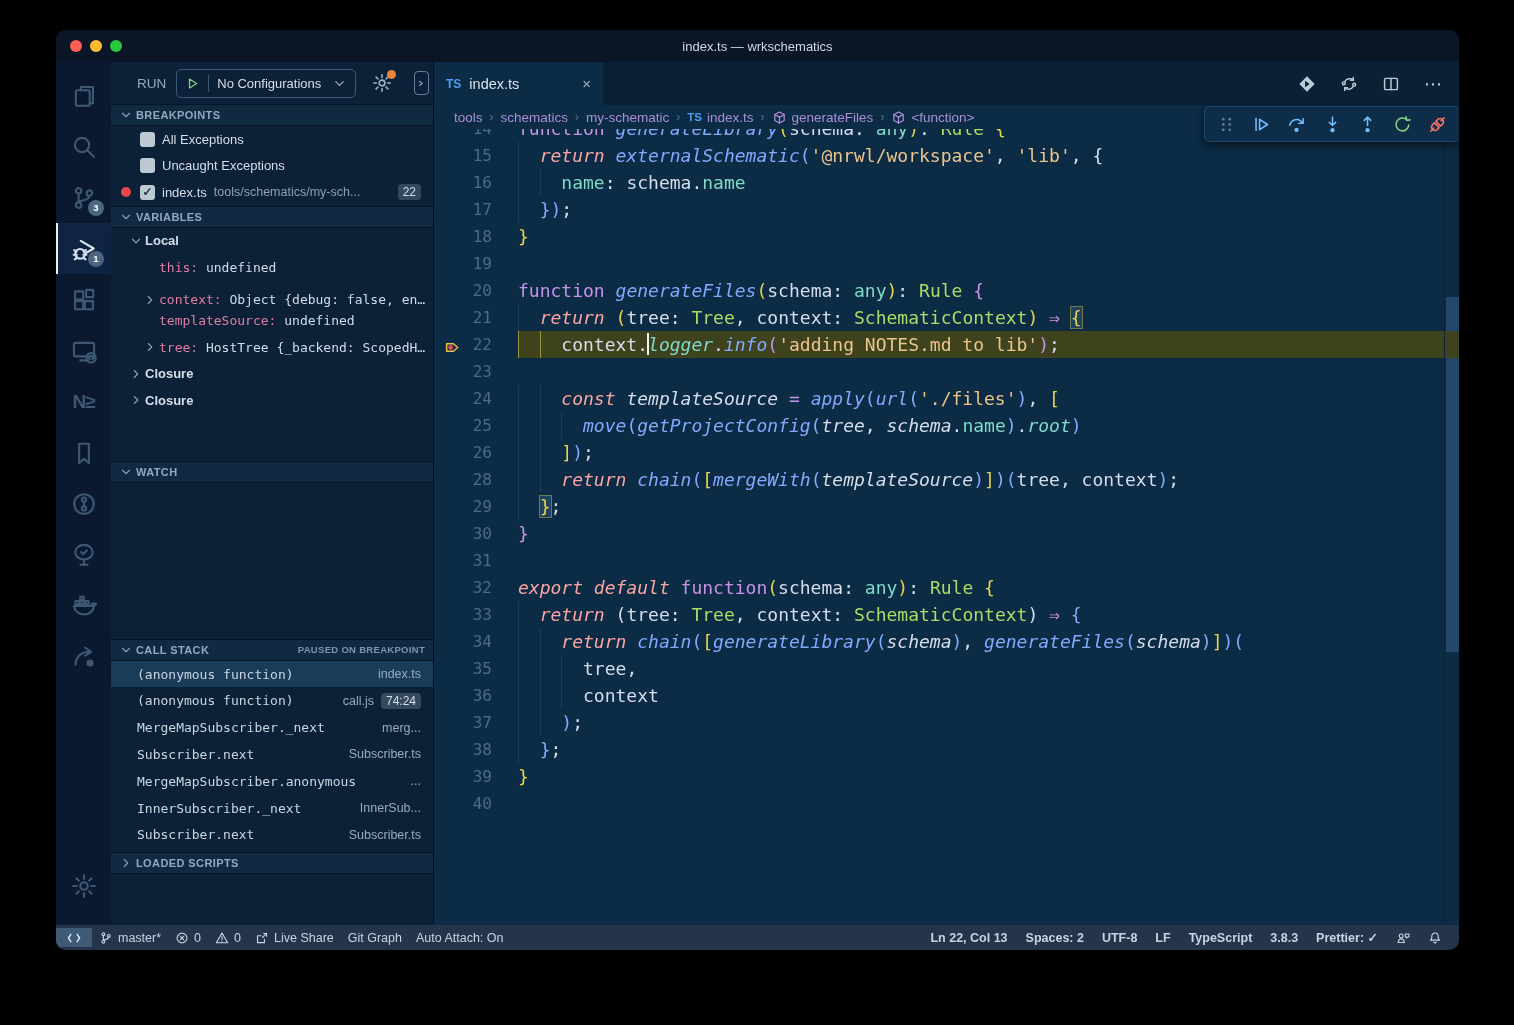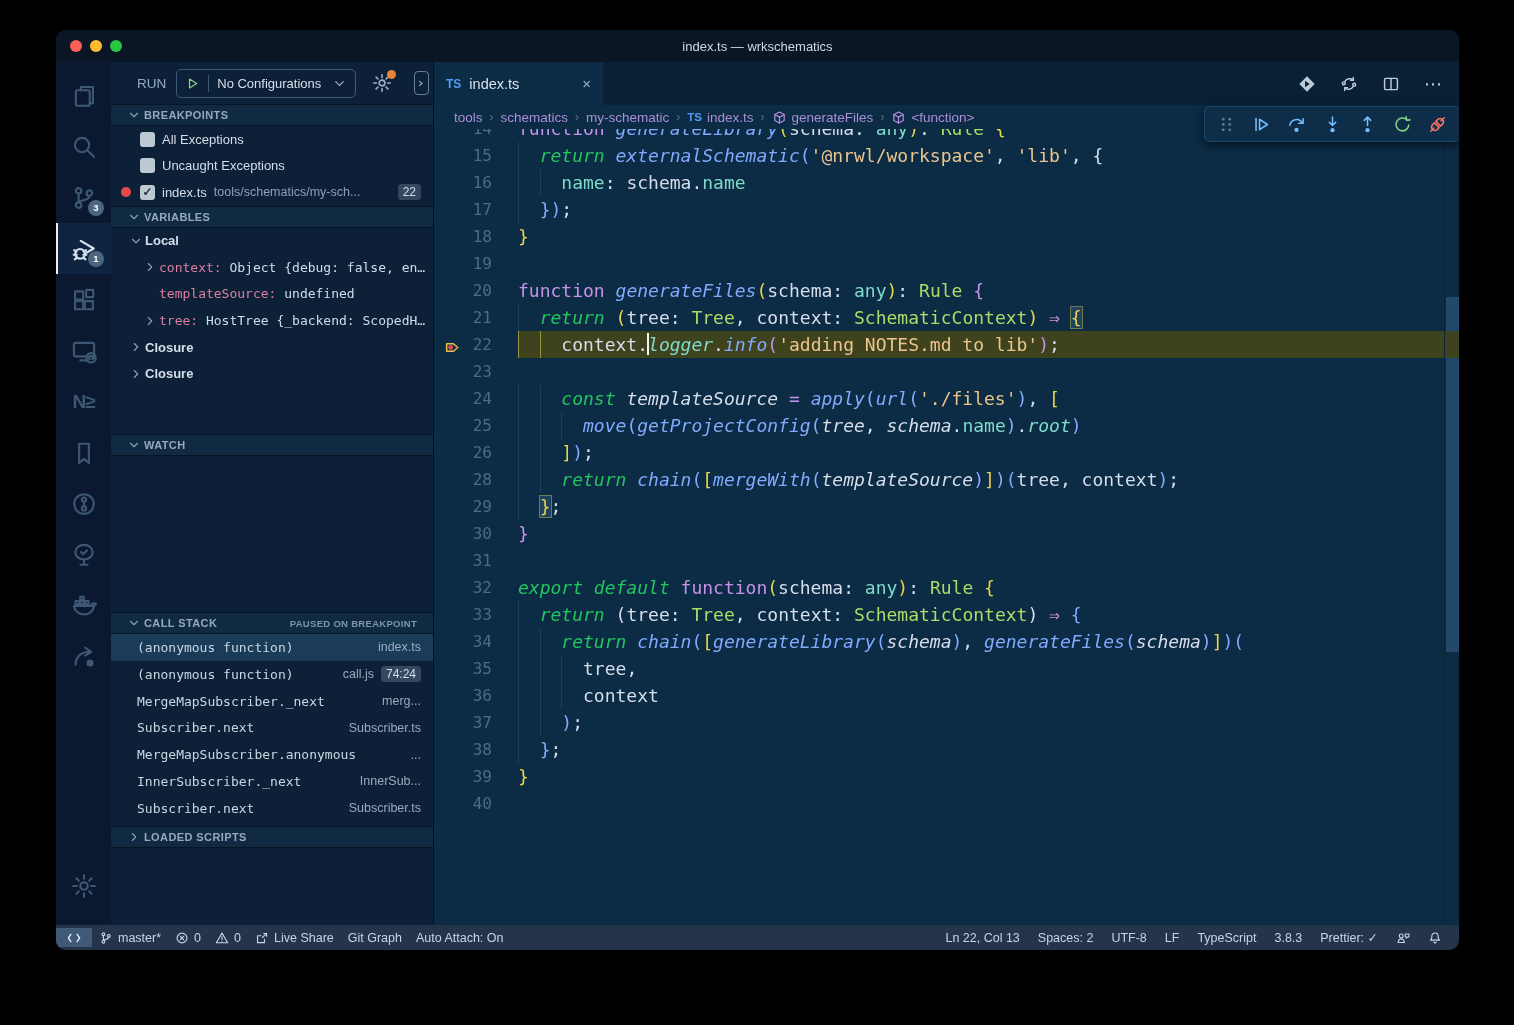--- a/index.html
+++ b/index.html
@@ -26,21 +26,21 @@
   .run-label{color:#93abc1;font-size:13.5px;}
   .config-box{height:27px;flex:0 0 162px;border:1px solid #3a5a78;border-radius:5px;display:flex;align-items:center;padding:0 8px;gap:8px;color:#d6deeb;font-size:13px;}
   .config-box .sep{width:1px;height:17px;background:#3a5a78;}
   .config-box svg{width:15px;height:15px;}
   .cfg-label{flex:1;white-space:nowrap;}
   .gear-wrap{position:relative;color:#9db2c6;margin-left:6px;}
   .gear-wrap svg{width:20px;height:20px;}
   .gear-dot{position:absolute;right:-4px;top:-3px;width:9px;height:9px;border-radius:50%;background:#e8833a;}
   .console-btn{width:24px;height:22px;border:1px solid #64809c;border-radius:4px;display:flex;align-items:center;justify-content:center;color:#9db2c6;margin-left:12px;}
   .console-btn svg{width:13px;height:13px;}
-  .sec-header{height:20px;background:#102a42;border-top:1px solid #071421;border-bottom:1px solid #071421;display:flex;align-items:center;padding:0 16px;font-size:11px;font-weight:bold;color:#93a9be;letter-spacing:.4px;flex:0 0 20px;}
+  .sec-header{height:20px;background:#102a42;border-top:1px solid #071421;border-bottom:1px solid #071421;display:flex;align-items:center;padding:0 8px;font-size:11px;font-weight:bold;color:#93a9be;letter-spacing:.4px;flex:0 0 20px;}
   .sec-header svg{width:14px;height:14px;margin-right:3px;color:#8ba1b7;}
   .sec-right{margin-left:auto;font-size:9.5px;color:#7e95ab;font-weight:bold;letter-spacing:.3px;}
   .bp-row{height:26.5px;display:flex;align-items:center;padding:0 12px 0 10px;font-size:13px;gap:7px;}
   .bp-dot-slot{width:12px;flex:0 0 12px;display:flex;align-items:center;}
   .bp-dot{width:10px;height:10px;border-radius:50%;background:#e5484d;}
   .checkbox{width:15px;height:15px;border-radius:3px;background:#bcc8d2;flex:0 0 15px;display:flex;align-items:center;justify-content:center;color:#243342;font-size:12px;font-weight:bold;}
   .bp-path{color:#8ba1b7;font-size:12.5px;white-space:nowrap;overflow:hidden;}
   .bp-badge{margin-left:auto;background:#34485e;border-radius:3.5px;padding:1px 5px;font-size:12px;color:#d3dfeb;}
   .tree-row{height:26.6px;display:flex;align-items:center;font-size:13px;}
   .tree-row .chev{width:18px;flex:0 0 18px;display:flex;align-items:center;justify-content:center;color:#8ba1b7;}
@@ -69,21 +69,21 @@
   .crumb svg{width:15px;height:15px;color:#b48ede;}
   .crumb .ts-mini{color:#4f9cf5;font-weight:bold;font-size:11.5px;}
   .crumb-sep{color:#5b7290;font-size:12px;}
   
   .code{flex:1;overflow:hidden;position:relative;font-family:"DejaVu Sans Mono","Liberation Mono",monospace;font-size:18px;line-height:27px;}
   .code-inner{margin-top:-14px;}
   .cline{display:flex;height:27px;white-space:pre;position:relative;}
   .gutter{flex:0 0 84px;text-align:right;padding-right:26px;color:#4d6b87;font-size:16px;position:relative;box-sizing:border-box;}
   .lcontent{flex:1;}
   .cline.current{background:linear-gradient(90deg,transparent 84px,#3f431d 84px);}
-  .tok.k{color:#22c55e;font-style:italic}
+  .tok.k{color:#fca5a5;font-style:italic}
   .tok.K{color:#c792ea}
   .tok.f{color:#82aaff;font-style:italic}
   .tok.b{color:#82aaff}
   .tok.s{color:#ecc48d}
   .tok.t{color:#addb67}
   .tok.c{color:#7fdbca}
   .tok.ci{color:#7fdbca;font-style:italic}
   .tok.v{color:#d6deeb}
   .tok.vi{color:#d6deeb;font-style:italic}
   .tok.y{color:#e8d44d}
@@ -101,21 +101,21 @@
   
   .sb{position:absolute;right:0;top:67px;bottom:0;width:14px;background:#0c2b45;border-left:1px solid #0a2438;}
   .sb-thumb{position:absolute;left:1px;right:0;top:168px;height:355px;background:rgba(95,152,205,.28);}
   .sb-mark{position:absolute;left:0;right:0;top:202px;height:27px;background:#3f431d;}
   
   .statusbar{flex:0 0 25px;background:#24344a;display:flex;align-items:center;color:#c6d5e3;font-size:12.5px;}
   .sb-item{display:flex;align-items:center;gap:5px;padding:0 7px;height:19px;white-space:nowrap;}
   .sb-item svg{width:14px;height:14px;}
   .sb-remote{background:#3e5a77;padding:0 11px;color:#e2ecf5;}
   .sb-left{display:flex;align-items:center;padding-left:0;}
-  .sb-right{margin-left:auto;display:flex;align-items:center;padding-right:10px;gap:4px;}
+  .sb-right{margin-left:auto;display:flex;align-items:center;padding-right:10px;gap:4px;font-weight:bold;}
 </style>
 </head>
 <body>
 
 <div class="window">
   <div class="titlebar">
     <div class="lights">
       <span class="light r"></span>
       <span class="light y"></span>
       <span class="light g"></span>
@@ -316,20 +316,24 @@
       <div id="var-list">
           <div class="tree-row" style="padding-left: 16px;">
             <span class="chev">
               <svg viewBox="0 0 16 16" fill="none" stroke="currentColor" stroke-width="1.3" stroke-linecap="round" stroke-linejoin="round">
                 <path d="M4 6l4 4 4-4"></path>
               </svg>
             </span>
             <span class="row-clip"><span class="scope-label">Local</span></span>
           </div>
           <div class="tree-row" style="padding-left: 30px;">
+            <span class="chev"></span>
+            <span class="row-clip"><span class="mono vn">this: </span><span class="mono vv">undefined</span></span>
+          </div>
+          <div class="tree-row" style="padding-left: 30px; align-items: flex-end;">
             <span class="chev">
               <svg viewBox="0 0 16 16" fill="none" stroke="currentColor" stroke-width="1.3" stroke-linecap="round" stroke-linejoin="round">
                 <path d="M6 4l4 4-4 4"></path>
               </svg>
             </span>
             <span class="row-clip"><span class="mono vn">context: </span><span class="mono vv">Object {debug: false, en…</span></span>
           </div>
           <div class="tree-row" style="padding-left: 30px;">
             <span class="chev"></span>
             <span class="row-clip"><span class="mono vn">templateSource: </span><span class="mono vv">undefined</span></span>

